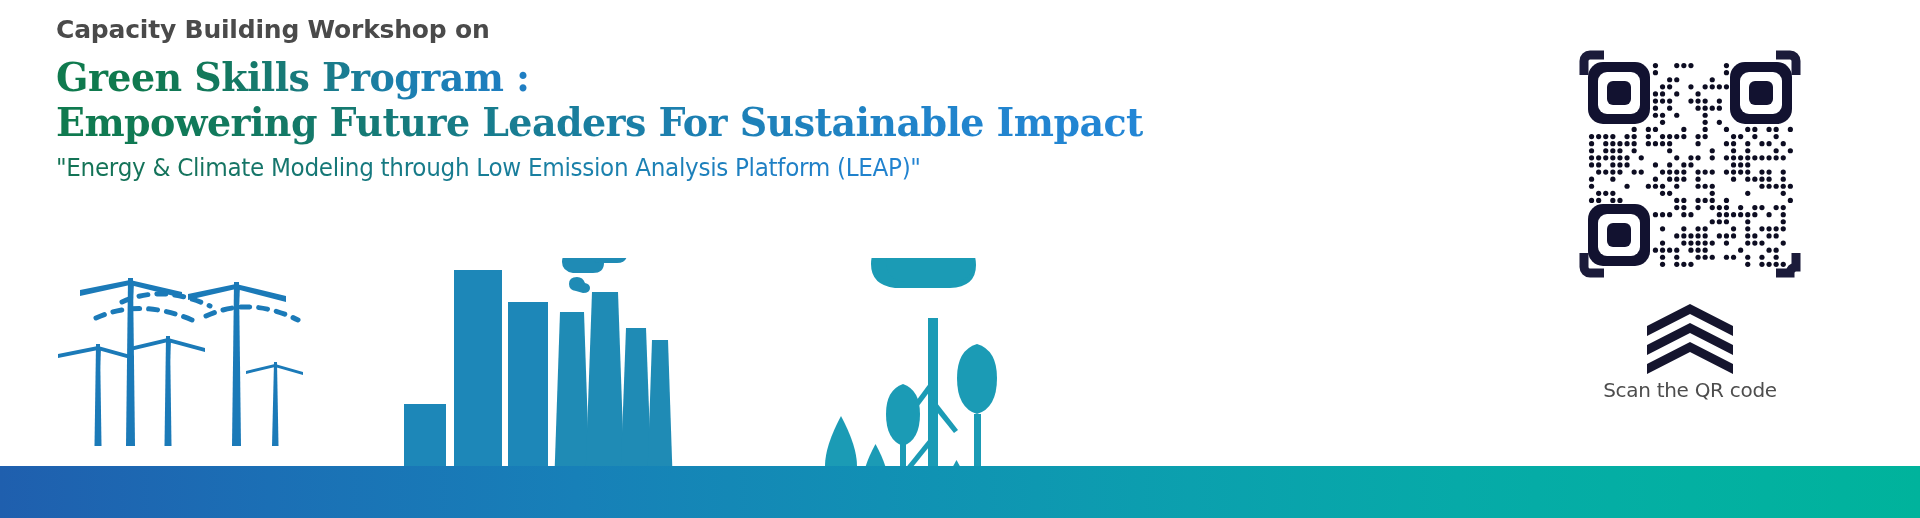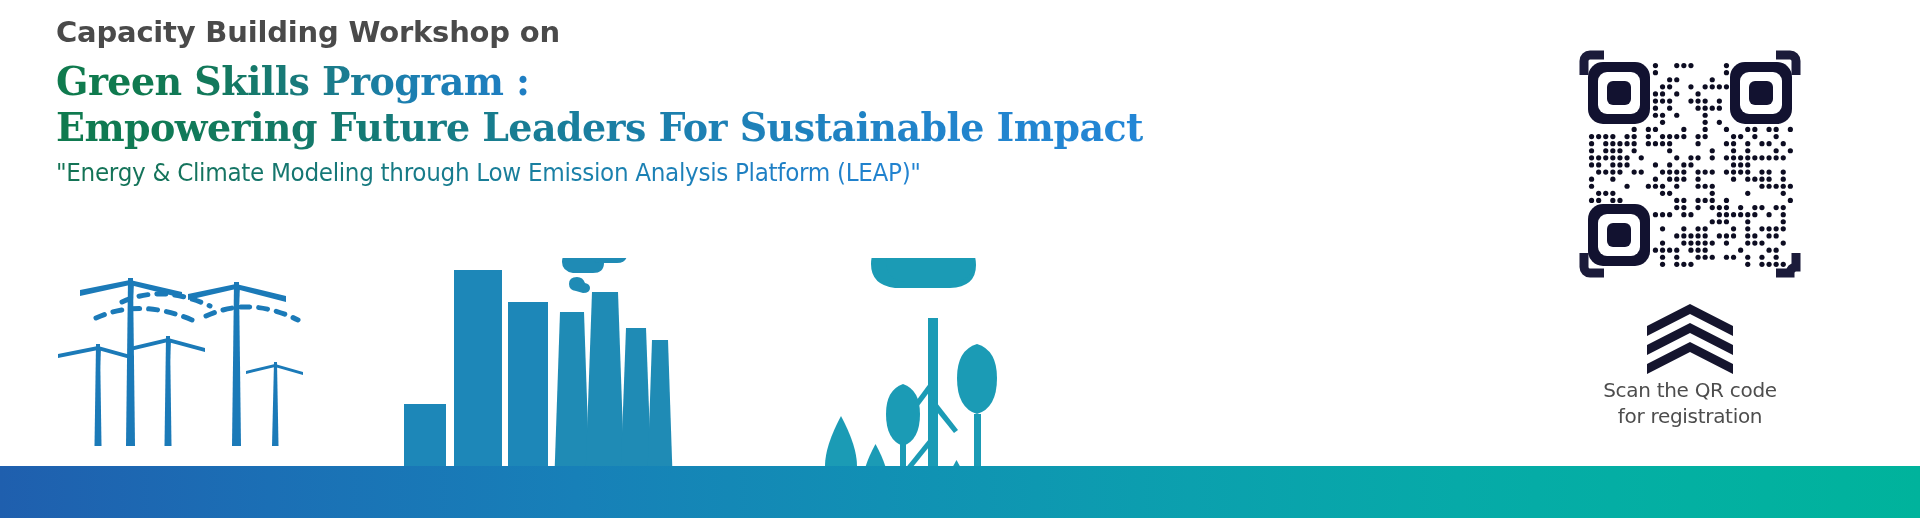--- a/index.html
+++ b/index.html
@@ -15,21 +15,21 @@
     background: #ffffff;
     overflow: hidden;
   }
 
   
   #text-block { position: absolute; left: 56px; top: 16px; width: 1180px; }
 
   .eyebrow {
     font-family: "DejaVu Sans", sans-serif;
     font-weight: bold;
-    font-size: 29px;
+    font-size: 25px;
     letter-spacing: -0.2px;
     color: #4a4a4a;
     line-height: 1.15;
     white-space: nowrap;
   }
 
   .headline {
     font-family: "DejaVu Serif", serif;
     font-weight: bold;
     font-size: 40px;
@@ -608,17 +608,16 @@
     <svg id="chevron-icon" width="90" height="72" viewBox="0 0 90 72" xmlns="http://www.w3.org/2000/svg">
       <g fill="#15152e">
         <polygon points="45,2 88,24 88,34 45,12 2,34 2,24"></polygon>
         <polygon points="45,21 88,43 88,53 45,31 2,53 2,43"></polygon>
         <polygon points="45,40 88,62 88,72 45,50 2,72 2,62"></polygon>
       </g>
     </svg>
 
     <div class="qr-caption">
       <div>Scan the QR code</div>
-      <div>for registration</div>
     </div>
   </div>
 
 </div>
 
 </body></html>

